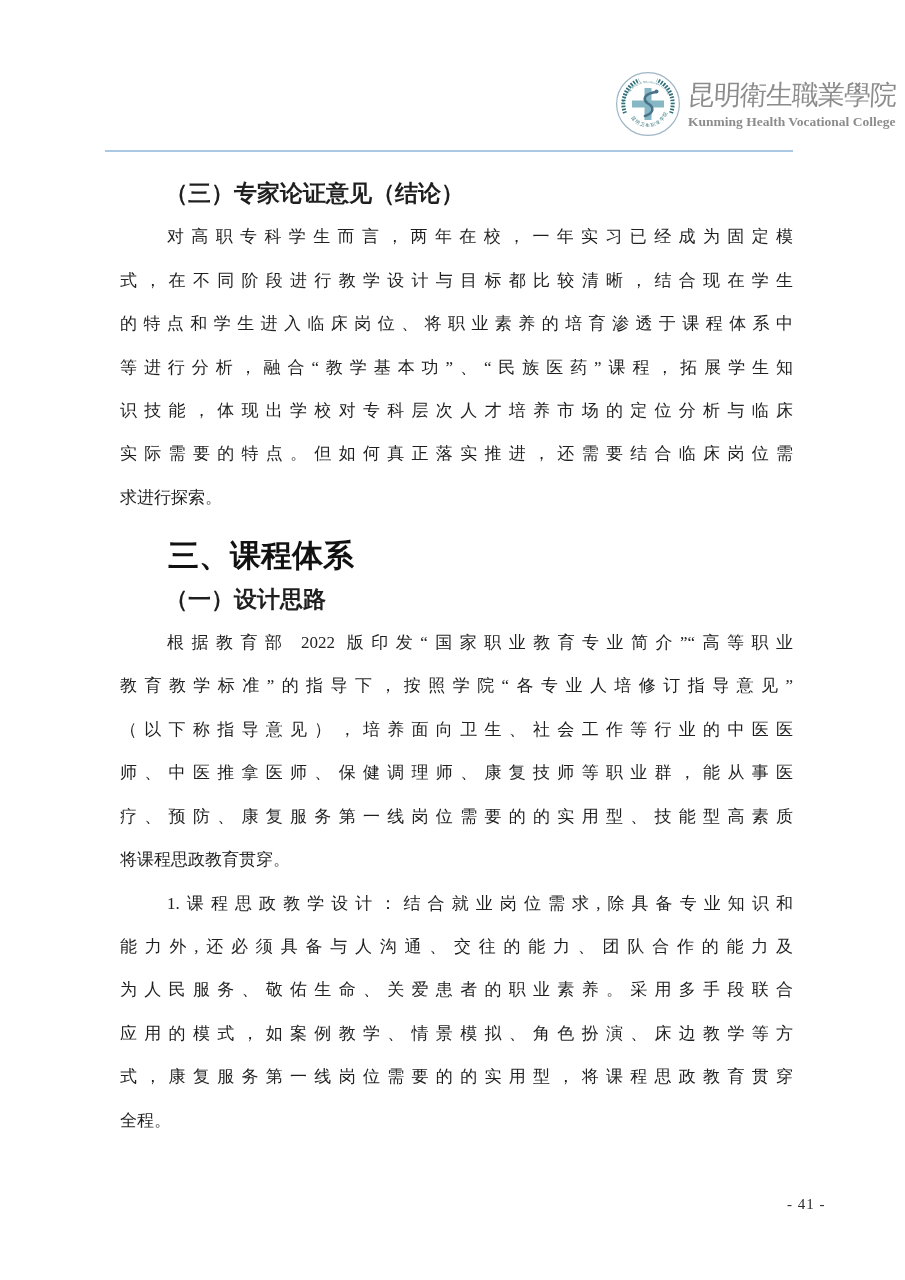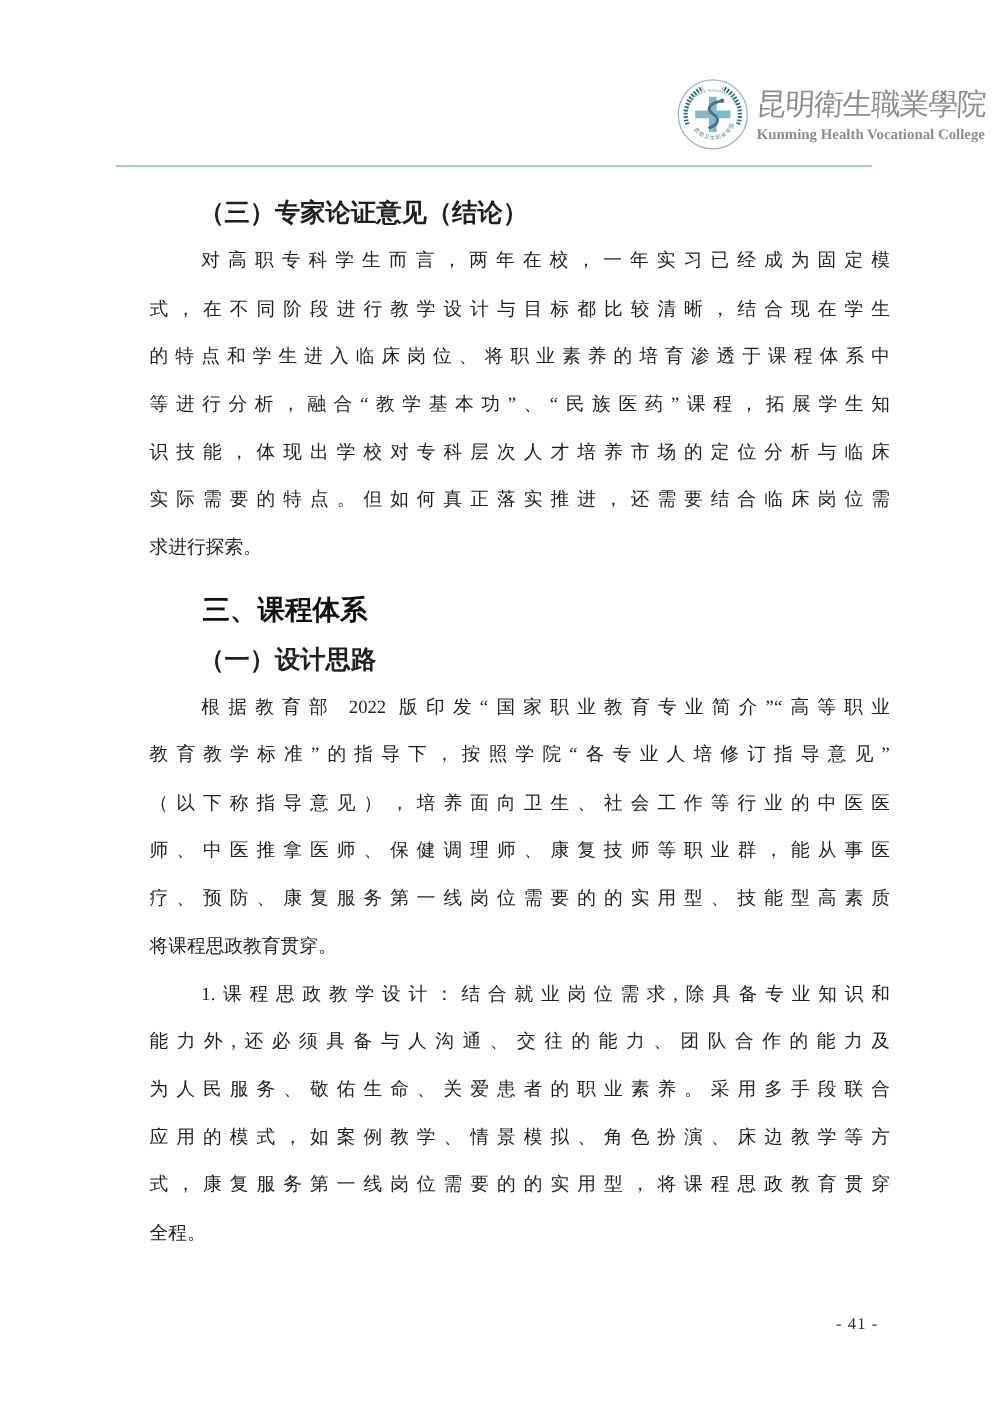--- a/index.html
+++ b/index.html
@@ -45,33 +45,33 @@
     left: 105px;
     top: 150px;
     width: 688px;
     height: 2px;
     background: #aac7e4;
   }
 
   
   main {
     position: absolute;
-    left: 136px;
+    left: 120px;
     top: 172px;
     width: 673px;
   }
   .h-kai {
     font-size: 23px;
     font-weight: 600;
     line-height: 43.4px;
     text-indent: 45px;
     font-family: "Liberation Serif", "DejaVu Serif", serif;
   }
   .h-main {
-    font-size: 25px;
+    font-size: 31px;
     font-weight: bold;
     line-height: 43.4px;
     margin-top: 15px;
     text-indent: 48px;
     font-family: "Liberation Sans", "DejaVu Sans", sans-serif;
     color: #111;
   }
   .line {
     font-size: 17px;
     line-height: 43.4px;
@@ -80,21 +80,21 @@
     text-justify: inter-character;
     white-space: nowrap;
   }
   .line.ind { text-indent: 47px; }
   .line.end { text-align-last: left; white-space: normal; }
 
   
   .page-number {
     position: absolute;
     top: 1196px;
-    left: 760px;
+    left: 787px;
     font-size: 15px;
     letter-spacing: 1px;
     color: #2b2b2b;
   }
 </style>
 </head>
 <body>
 
 <div class="page">
 

